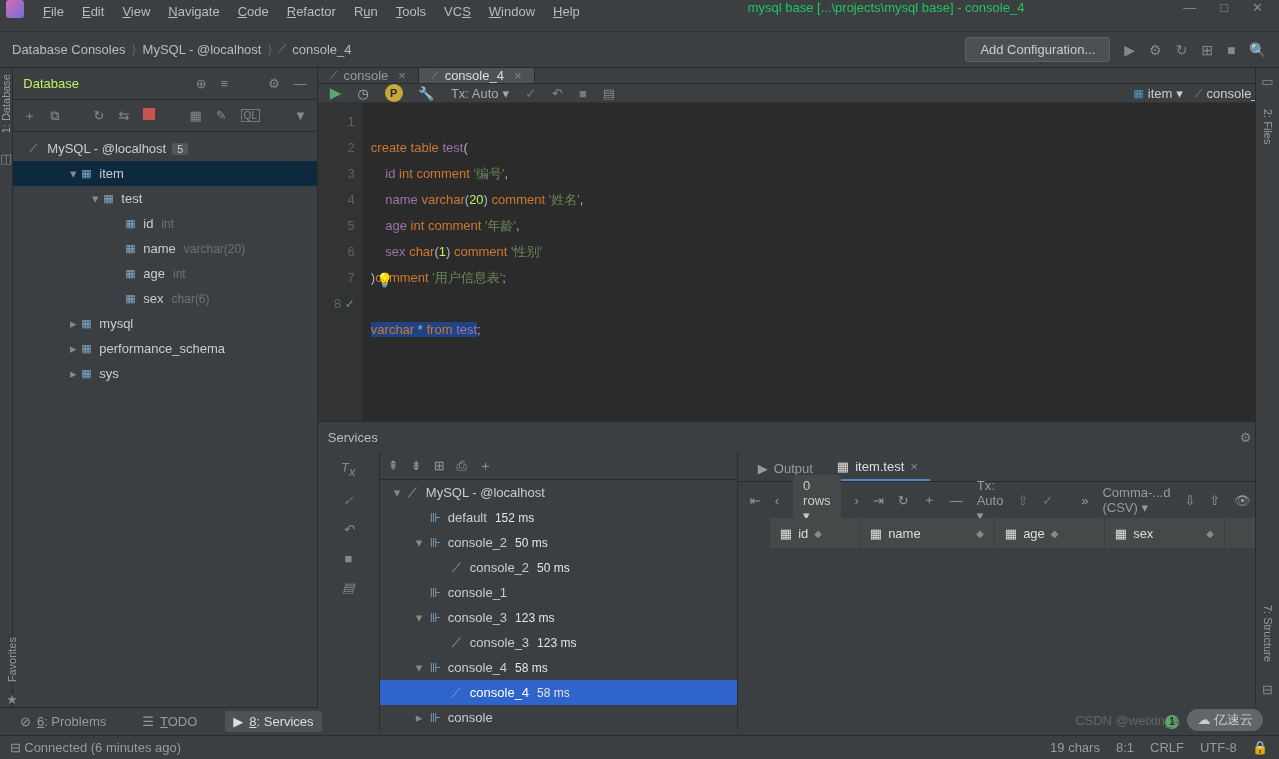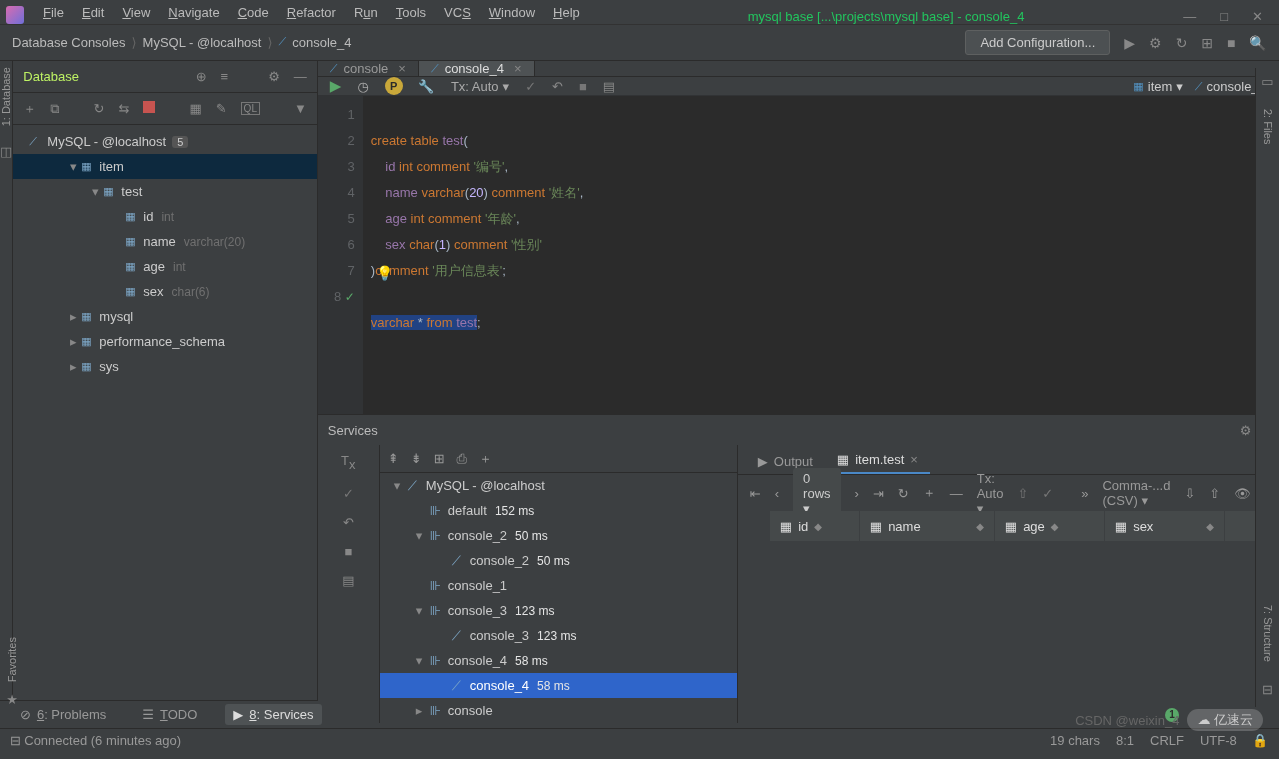--- a/index.html
+++ b/index.html
@@ -1,17 +1,17 @@
 <!DOCTYPE html>
 <html><head>
 <meta charset="utf-8">
 <style>
 * { margin:0; padding:0; box-sizing:border-box; font-family:'Segoe UI',Arial,sans-serif; font-size:13px; user-select:none; }
 body { background:#3c3f41; color:#bbb; width:1279px; height:759px; overflow:hidden; position:relative; }
-.titlebar { height:25px; background:#3c3f41; display:flex; align-items:flex-end; padding:0 6px; border-bottom:1px solid #323232; }
+.titlebar { height:32px; background:#3c3f41; display:flex; align-items:flex-start; padding:0 6px; border-bottom:1px solid #323232; }
 .app-icon { width:18px; height:18px; background:linear-gradient(135deg,#d96cb0,#6f6fd9); border-radius:3px; margin-right:10px; }
 .menu-item { padding:4px 9px; color:#bbb; cursor:pointer; }
 .menu-item u { text-decoration:underline; }
 .title-text { flex:1; text-align:center; color:#22c55e; font-size:13px; }
 .win-controls { display:flex; gap:24px; margin-right:10px; color:#888; }
 .navbar { height:36px; background:#3c3f41; display:flex; align-items:center; padding:0 12px; border-bottom:1px solid #2b2b2b; }
 .breadcrumb { display:flex; align-items:flex-start; gap:6px; color:#bbb; }
 .breadcrumb .sep { color:#666; }
 .nav-right { margin-left:auto; display:flex; align-items:center; gap:14px; }
 .add-config { background:#4c5052; border:1px solid #5e6060; padding:4px 14px; border-radius:3px; color:#ccc; }
@@ -42,33 +42,33 @@
 .run-icon { color:#59a869; font-size:15px; }
 .p-badge { width:18px; height:18px; border-radius:50%; background:#c9a83a; color:#2b2b2b; display:flex; align-items:center; justify-content:center; font-size:11px; font-weight:bold; }
 .tx-sel { color:#aaa; display:flex; align-items:center; gap:4px; }
 .editor-right { margin-left:auto; display:flex; align-items:center; gap:12px; }
 .chip { display:flex; align-items:center; gap:4px; color:#ccc; }
 .chip-ico { color:#5394c4; font-size:11px; }
 .code-area { flex:1; display:flex; background:#2b2b2b; font-family:'Consolas','Courier New',monospace; font-size:14px; position:relative; }
 .gutter { width:45px; background:#313335; text-align:right; padding:6px 8px 0 0; color:#606366; line-height:26px; }
 .code-lines { flex:1; padding:6px 0 0 8px; line-height:26px; white-space:pre; position:relative; }
 .kw { color:#cc7832; }
-.num { color:#c4b5fd; }
+.num { color:#bef264; }
 .str { color:#6a8759; }
 .ident { color:#9876aa; }
 .plain { color:#a9b7c6; }
 .sel-line { background:#214283; display:inline; }
 .bulb { position:absolute; left:14px; top:164px; font-size:14px; }
 .check-ok { position:absolute; right:8px; top:10px; color:#59a869; }
 .gutter-chk { color:#59a869; font-size:12px; }
 .services { height:310px; border-top:1px solid #2b2b2b; display:flex; flex-direction:column; }
 .svc-header { height:30px; display:flex; align-items:center; padding:0 10px; color:#bbb; }
 .svc-header .right { margin-left:auto; display:flex; gap:14px; color:#888; }
 .svc-body { flex:1; display:flex; }
-.svc-leftcol { width:62px; background:#3c3f41; display:flex; flex-direction:column; align-items:center; padding-top:8px; gap:14px; color:#888; border-right:1px solid #2b2b2b; }
+.svc-leftcol { width:62px; background:#3c3f41; display:flex; flex-direction:column; align-items:center; padding-top:8px; gap:14px; color:#888; border-right:1px solid #2b2b2b;font-style:italic; }
 .svc-tree { width:358px; background:#3c3f41; border-right:1px solid #2b2b2b; overflow:auto; }
 .svc-tree .head-row { height:28px; display:flex; align-items:center; padding:0 8px; gap:12px; border-bottom:1px solid #2b2b2b; color:#999; }
 .svc-row { height:25px; display:flex; align-items:center; padding-left:10px; color:#ccc; cursor:pointer; }
 .svc-row.sel { background:#2f65ca; color:#fff; }
 .ms { color:#e5e5e5; margin-left:8px; font-size:12px; }
 .svc-right { flex:1; display:flex; flex-direction:column; background:#3c3f41; }
 .svc-tabs { height:30px; display:flex; align-items:flex-end; padding-left:8px; border-bottom:1px solid #2b2b2b; }
 .svc-tab { padding:5px 12px; color:#999; display:flex; align-items:center; gap:6px; cursor:pointer; }
 .svc-tab.active { border-bottom:2px solid #4a88c7; color:#ddd; }
 .result-toolbar { height:36px; display:flex; align-items:center; padding:0 12px; gap:14px; color:#999; }

